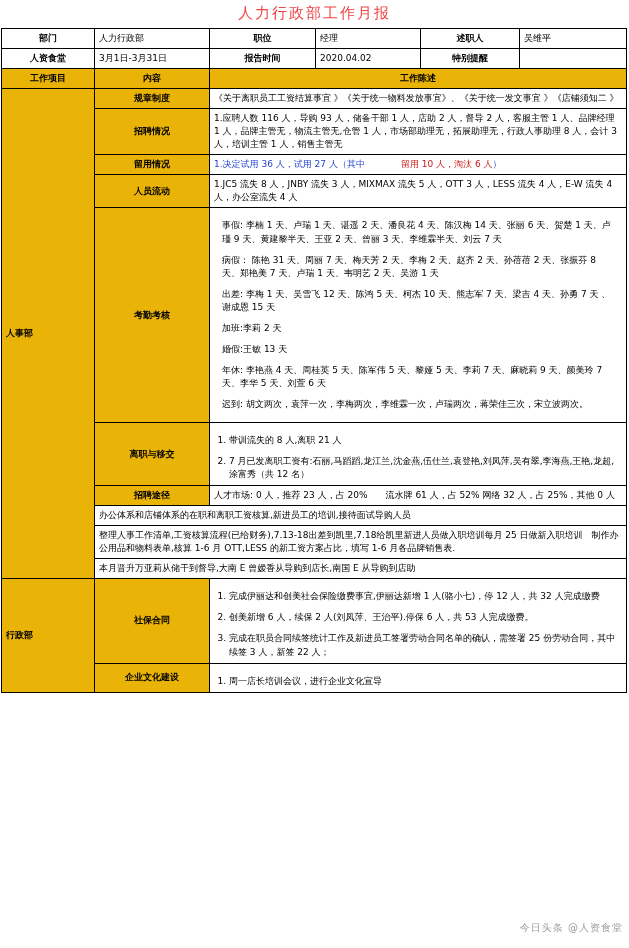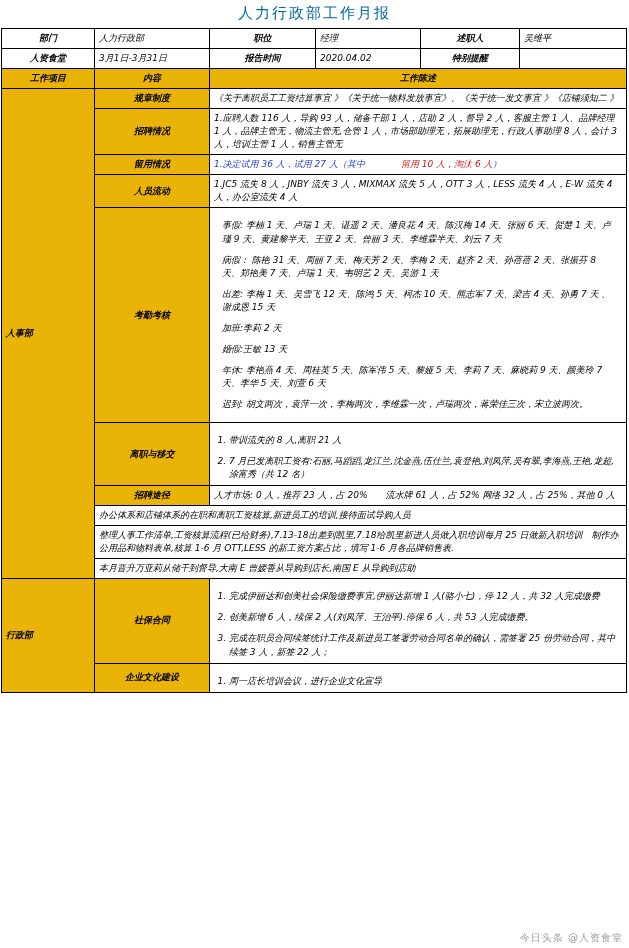--- a/index.html
+++ b/index.html
@@ -11,31 +11,30 @@
     width: 629px;
     height: 948px;
     font-family: "DejaVu Sans", "Liberation Sans", sans-serif;
     color: #000;
     position: relative;
     overflow: hidden;
   }
   .page-title {
     text-align: center;
     font-size: 15px;
-    color: #0369a1;
+    color: #ef4444;
     letter-spacing: 2px;
     padding: 4px 0 5px 0;
     font-family: "DejaVu Sans", "Liberation Sans", sans-serif;
   }
   table.sheet {
     border-collapse: collapse;
     width: 565px;
     margin: 0 1px;
     table-layout: fixed;
-    font-style: italic;
   }
   table.sheet td {
     border: 1px solid #000;
     vertical-align: middle;
     padding: 3px 4px;
     font-size: 9px;
     line-height: 1.45;
   }
   .c-head {
     text-align: center;
@@ -83,21 +82,21 @@
   ol.numlist {
     margin: 0;
     padding-left: 15px;
   }
   ol.numlist li {
     margin: 8px 0 1px 0;
   }
   .watermark {
     position: absolute;
     right: 6px;
-    bottom: 3px;
+    bottom: 13px;
     font-size: 10px;
     color: #9a9a9a;
     letter-spacing: 1px;
   }
   .p0 { margin: 8px; }
 </style>
 </head>
 <body>
 
 <div class="page-title">人力行政部工作月报</div>

